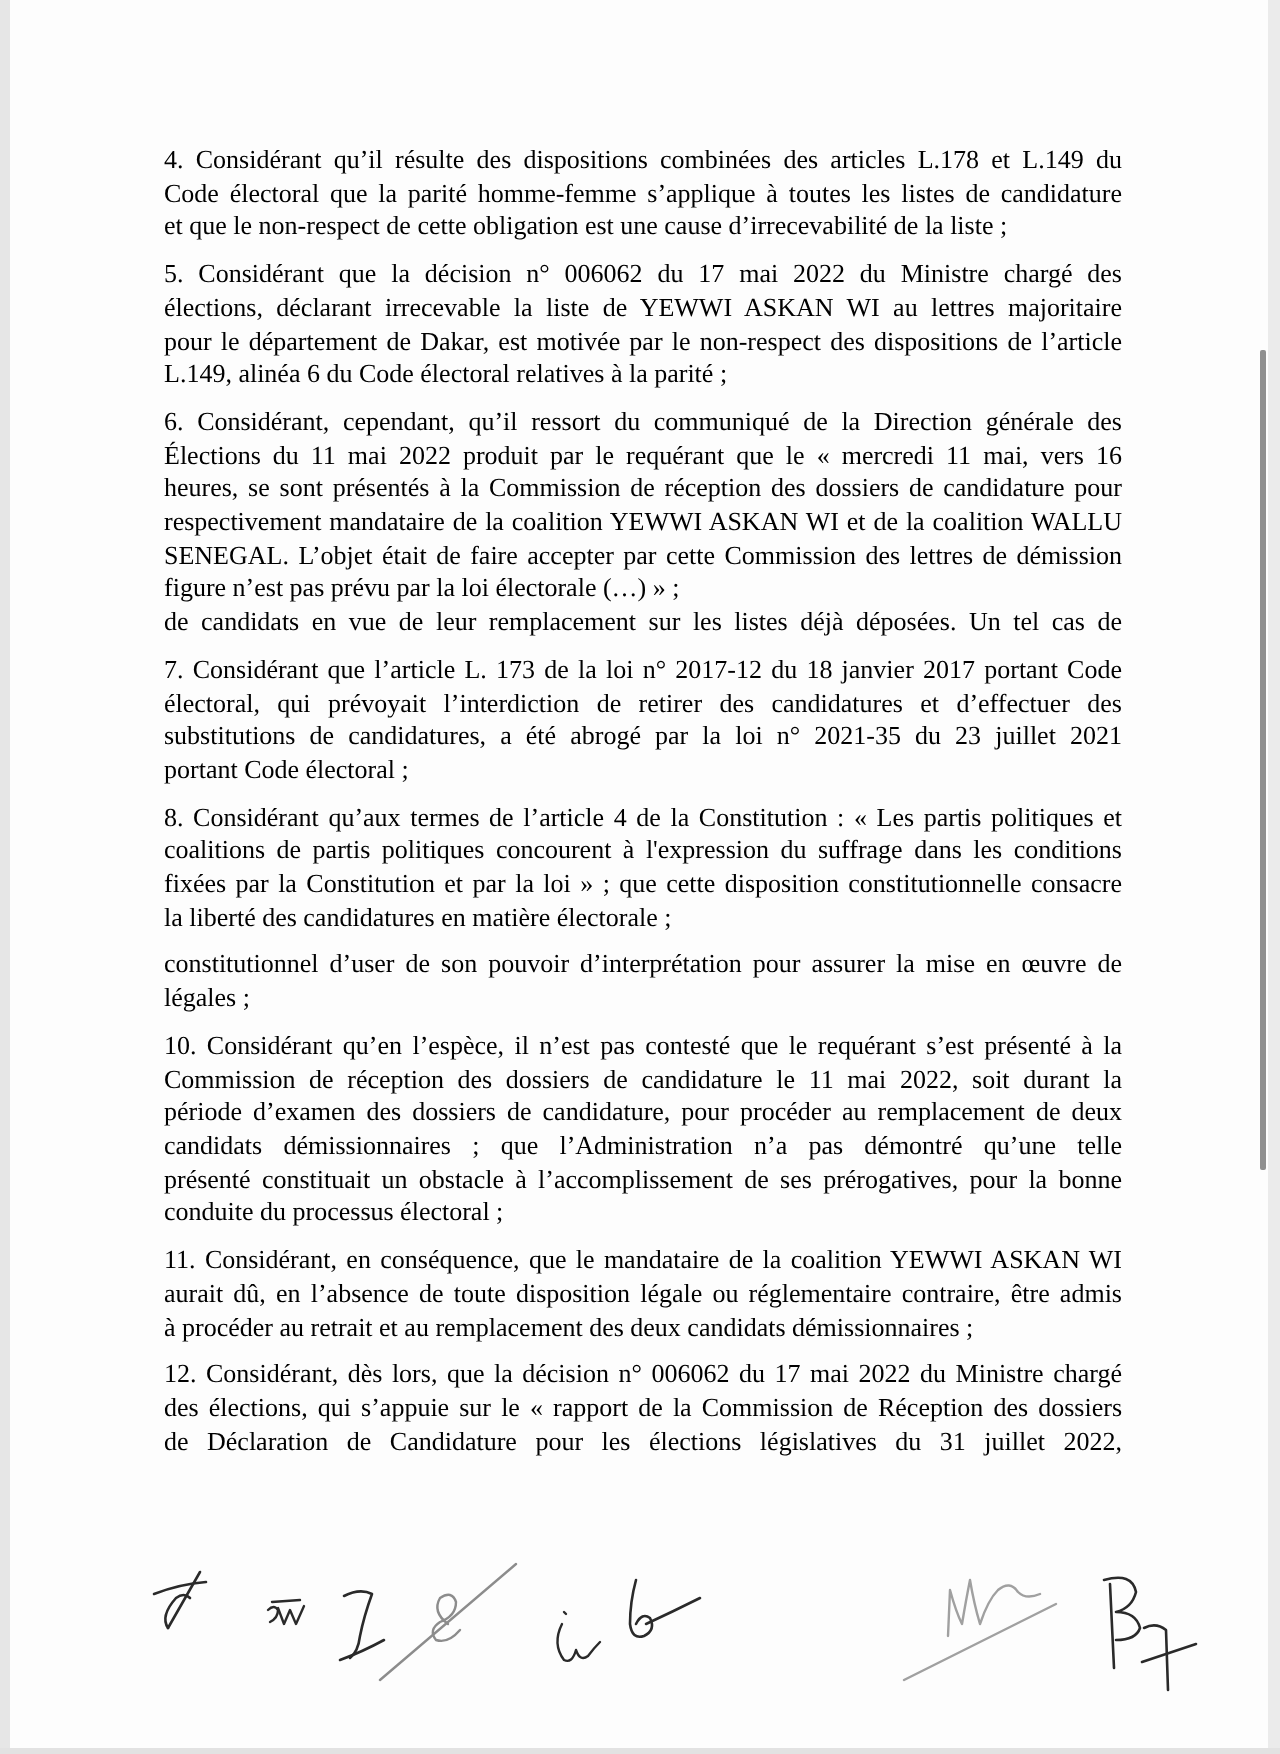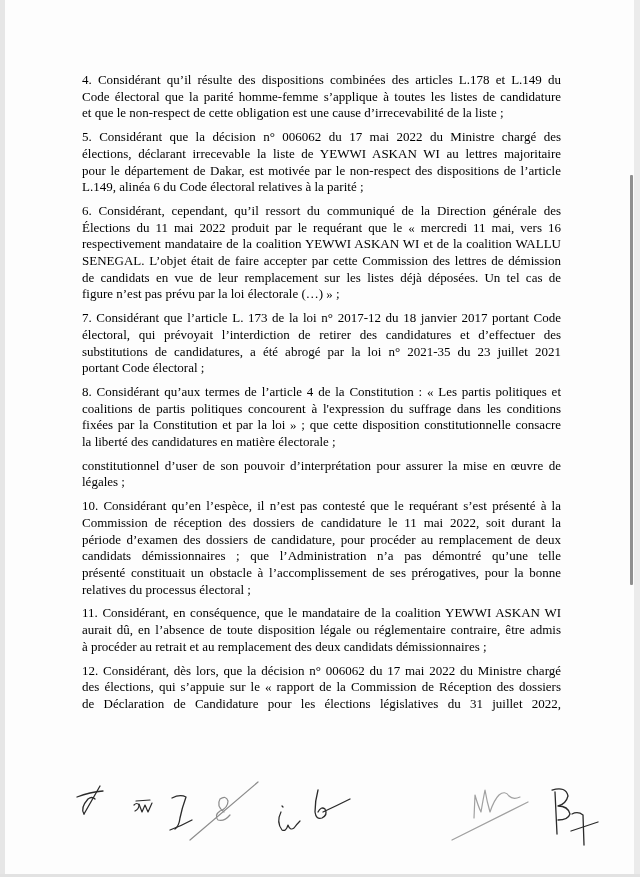--- a/index.html
+++ b/index.html
@@ -43,24 +43,25 @@
   <div class="para">
     <span class="ln j">5. Considérant que la décision n° 006062 du 17 mai 2022 du Ministre chargé des</span>
     <span class="ln j">élections, déclarant irrecevable la liste de YEWWI ASKAN WI au lettres majoritaire</span>
     <span class="ln j">pour le département de Dakar, est motivée par le non-respect des dispositions de l’article</span>
     <span class="ln">L.149, alinéa 6 du Code électoral relatives à la parité ;</span>
   </div>
 
   <div class="para">
     <span class="ln j">6. Considérant, cependant, qu’il ressort du communiqué de la Direction générale des</span>
     <span class="ln j">Élections du 11 mai 2022 produit par le requérant que le « mercredi 11 mai, vers 16</span>
+    <span class="ln j">heures, se sont présentés à la Commission de réception des dossiers de candidature pour</span>
     <span class="ln j">respectivement mandataire de la coalition YEWWI ASKAN WI et de la coalition WALLU</span>
     <span class="ln j">SENEGAL. L’objet était de faire accepter par cette Commission des lettres de démission</span>
+    <span class="ln">figure n’est pas prévu par la loi électorale (…) » ;</span>
     <span class="ln j">de candidats en vue de leur remplacement sur les listes déjà déposées. Un tel cas de</span>
-    <span class="ln">figure n’est pas prévu par la loi électorale (…) » ;</span>
   </div>
 
   <div class="para">
     <span class="ln j">7. Considérant que l’article L. 173 de la loi n° 2017-12 du 18 janvier 2017 portant Code</span>
     <span class="ln j">électoral, qui prévoyait l’interdiction de retirer des candidatures et d’effectuer des</span>
     <span class="ln j">substitutions de candidatures, a été abrogé par la loi n° 2021-35 du 23 juillet 2021</span>
     <span class="ln">portant Code électoral ;</span>
   </div>
 
   <div class="para">
@@ -74,21 +75,21 @@
     <span class="ln j">constitutionnel d’user de son pouvoir d’interprétation pour assurer la mise en œuvre de</span>
     <span class="ln">légales ;</span>
   </div>
 
   <div class="para">
     <span class="ln j">10. Considérant qu’en l’espèce, il n’est pas contesté que le requérant s’est présenté à la</span>
     <span class="ln j">Commission de réception des dossiers de candidature le 11 mai 2022, soit durant la</span>
     <span class="ln j">période d’examen des dossiers de candidature, pour procéder au remplacement de deux</span>
     <span class="ln j">candidats démissionnaires ; que l’Administration n’a pas démontré qu’une telle</span>
     <span class="ln j">présenté constituait un obstacle à l’accomplissement de ses prérogatives, pour la bonne</span>
-    <span class="ln">relatives du processus électoral ;</span>
+    <span class="ln">conduite du processus électoral ;</span>
   </div>
 
   <div class="para">
     <span class="ln j">11. Considérant, en conséquence, que le mandataire de la coalition YEWWI ASKAN WI</span>
     <span class="ln j">aurait dû, en l’absence de toute disposition légale ou réglementaire contraire, être admis</span>
     <span class="ln">à procéder au retrait et au remplacement des deux candidats démissionnaires ;</span>
   </div>
 
   <div class="para">
     <span class="ln j">12. Considérant, dès lors, que la décision n° 006062 du 17 mai 2022 du Ministre chargé</span>

